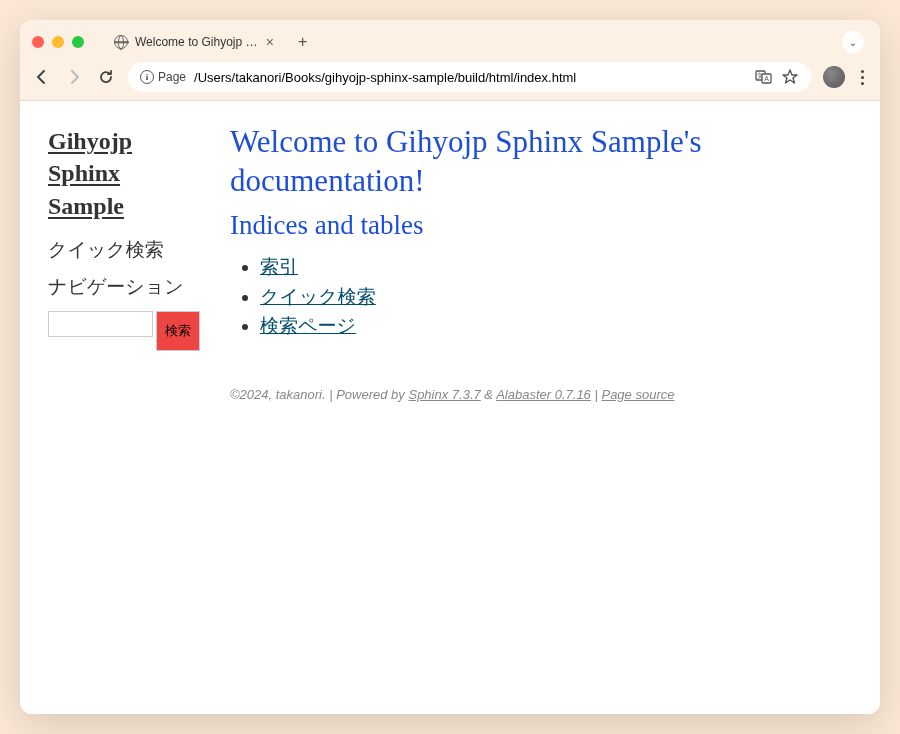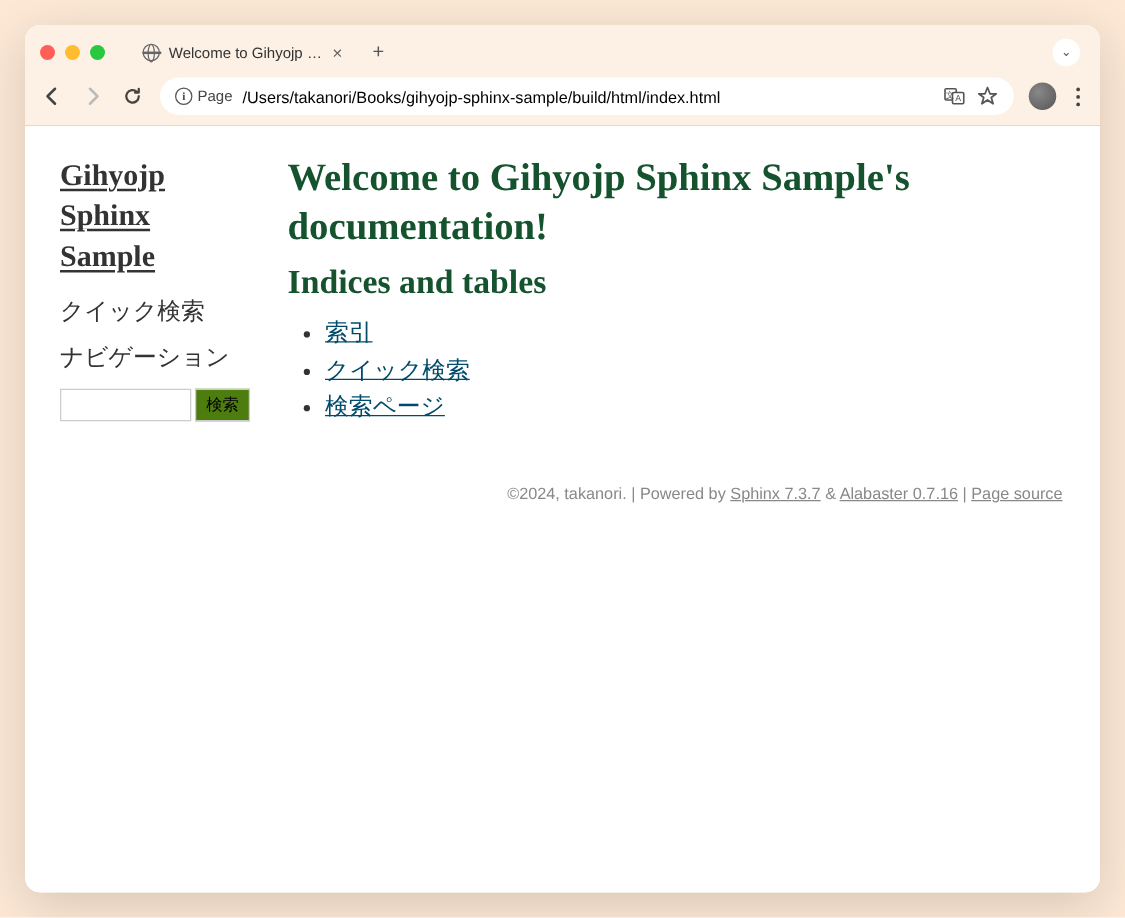--- a/index.html
+++ b/index.html
@@ -233,56 +233,57 @@
     }
     .search-input {
       flex: 1;
       min-width: 0;
       height: 26px;
       border: 1px solid #ccc;
       padding: 0 4px;
       font-size: 13px;
     }
     .search-btn {
-      height: 26px;
+      height: 40px;
       padding: 0 8px;
       border: 1px solid #ccc;
-      background: #4d7c0f;
+      background: #ef4444;
       font-size: 13px;
       cursor: pointer;
       font-family: -apple-system, Arial, sans-serif;
     }
     .main {
       flex: 1;
       padding: 22px 30px 20px 20px;
       color: #3e4349;
     }
     .main h1, .main h2 {
-      font-weight: bold;
-      color: #14532d;
+      font-weight: normal;
+      color: #1d4ed8;
       line-height: 1.25;
     }
     .main h1 { font-size: 31px; margin-bottom: 8px; }
     .main h2 { font-size: 27px; margin-bottom: 10px; }
     .main ul { padding-left: 30px; }
     .main li {
       font-size: 19px;
       line-height: 1.55;
       color: #333;
     }
     .main a {
       color: #004b6b;
       text-decoration: underline;
     }
     .footer {
       font-family: -apple-system, Arial, sans-serif;
       font-size: 13px;
       color: #888;
-      text-align: right;
+      text-align: left;
       margin-top: 46px;
+      font-style: italic;
     }
     .footer a { color: #888; text-decoration: underline; }
   </style>
 </head>
 <body>
 
 <div class="browser-window">
   <div class="browser-chrome">
     <div class="tab-bar">
       <div class="traffic-lights">

